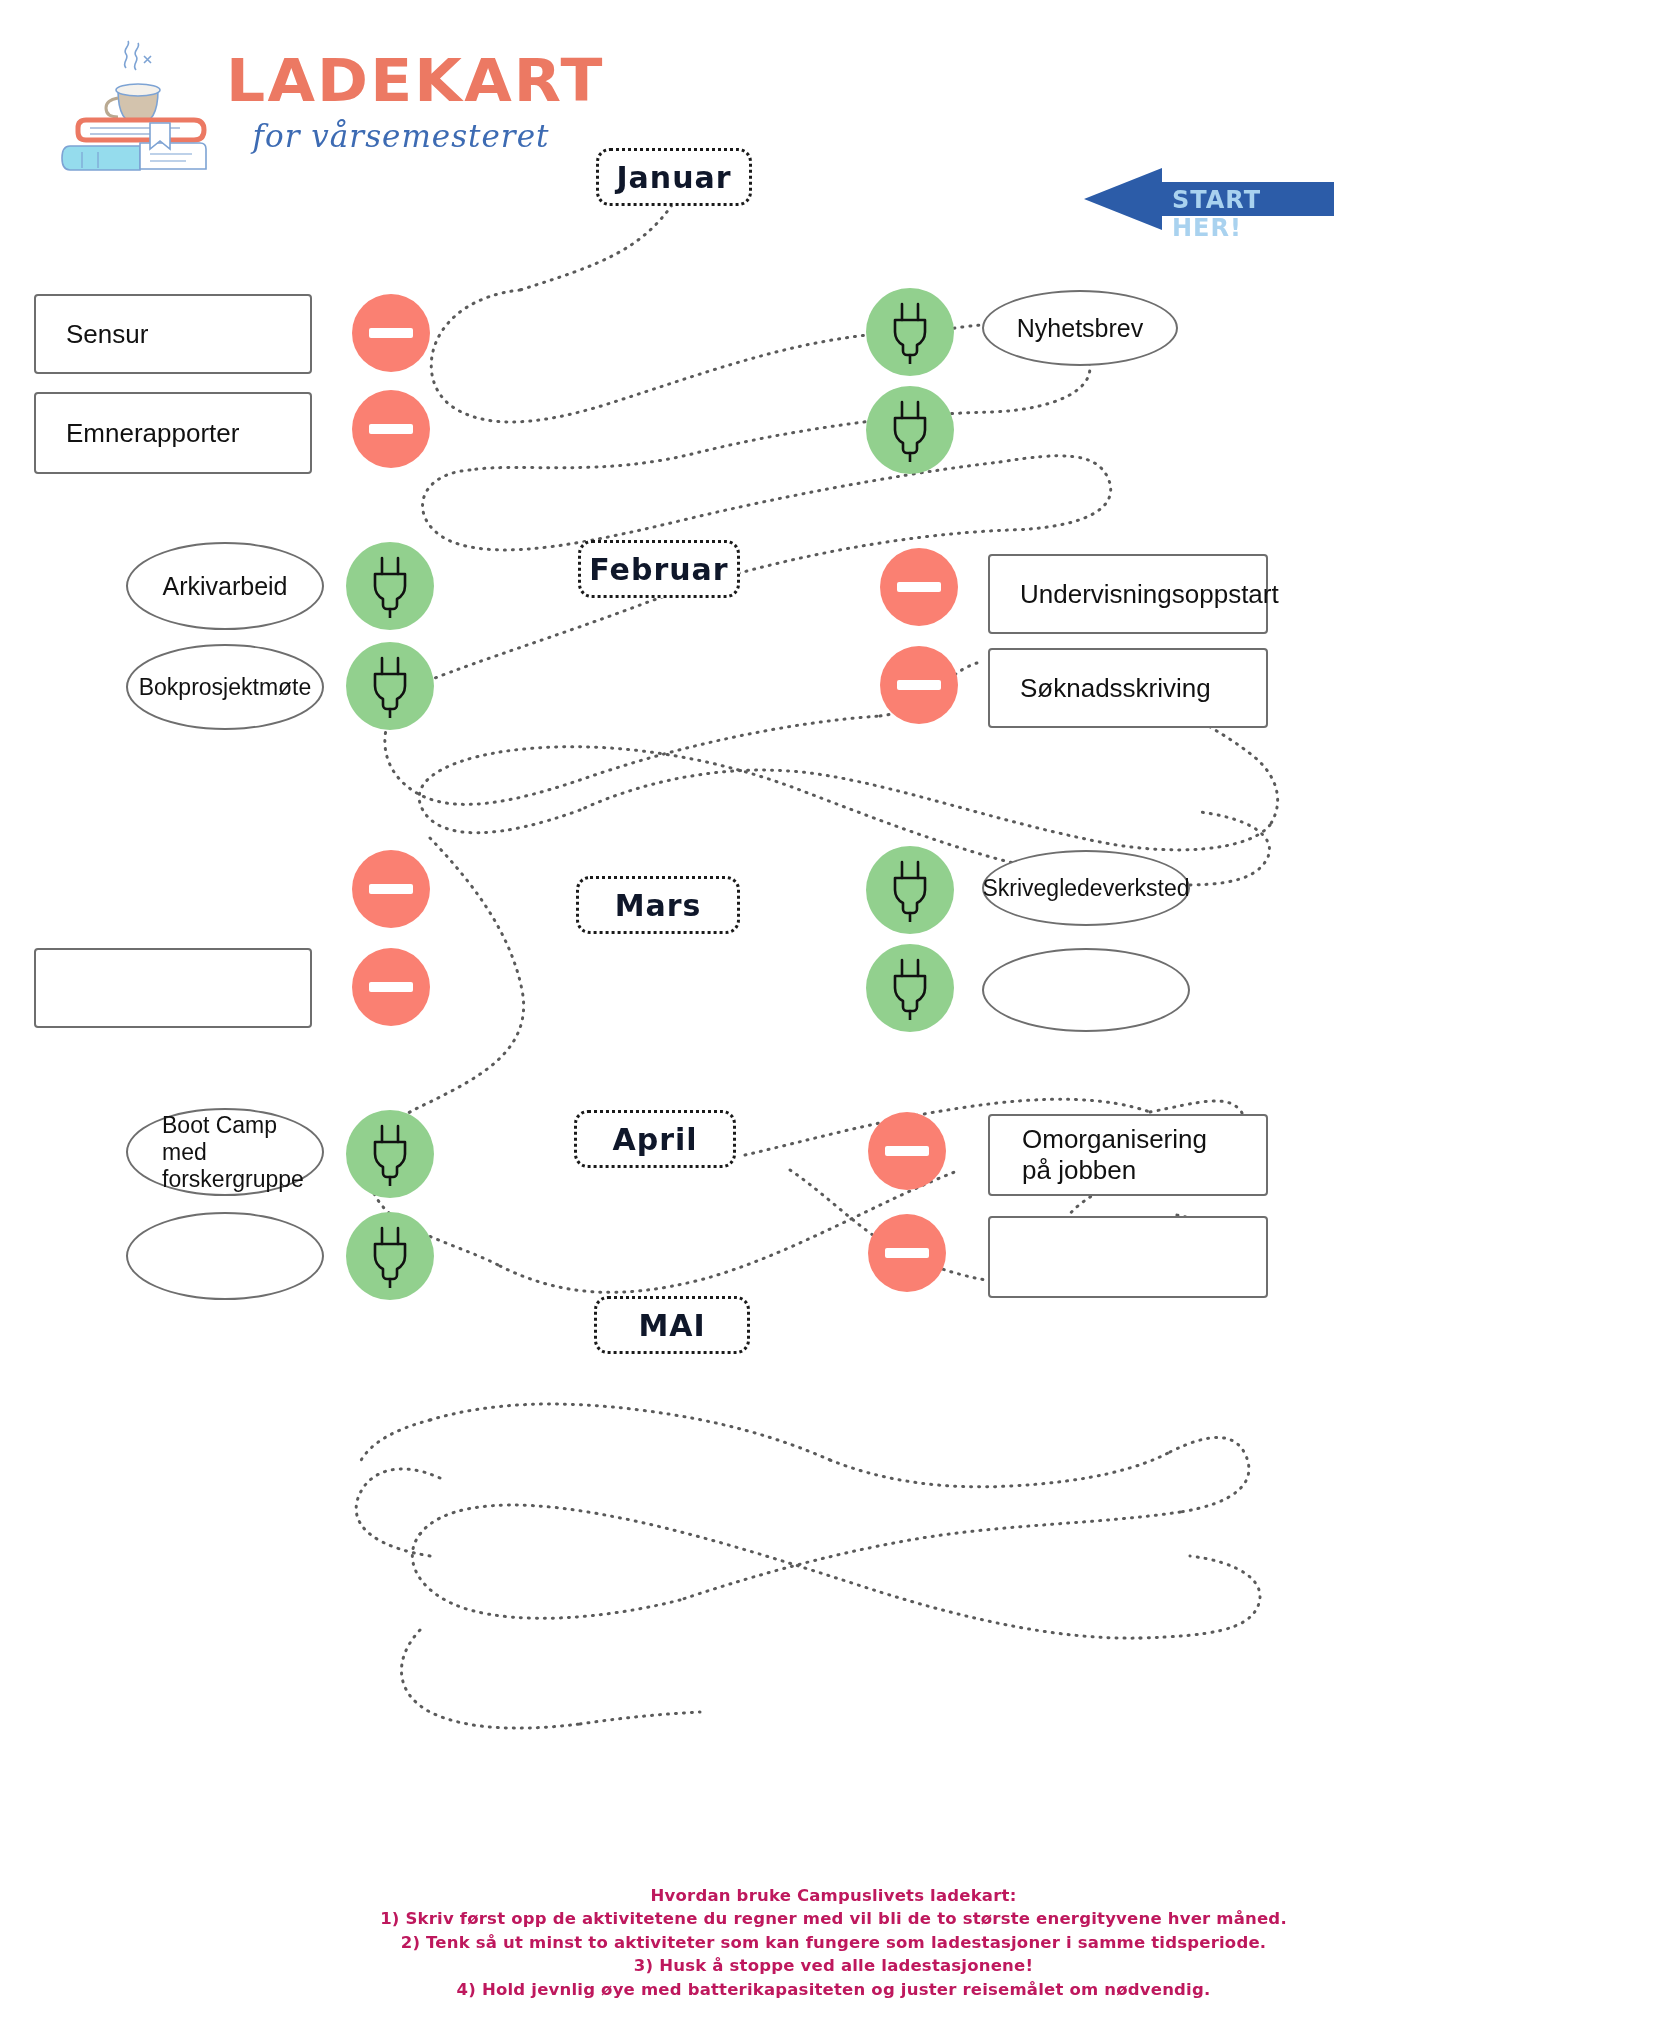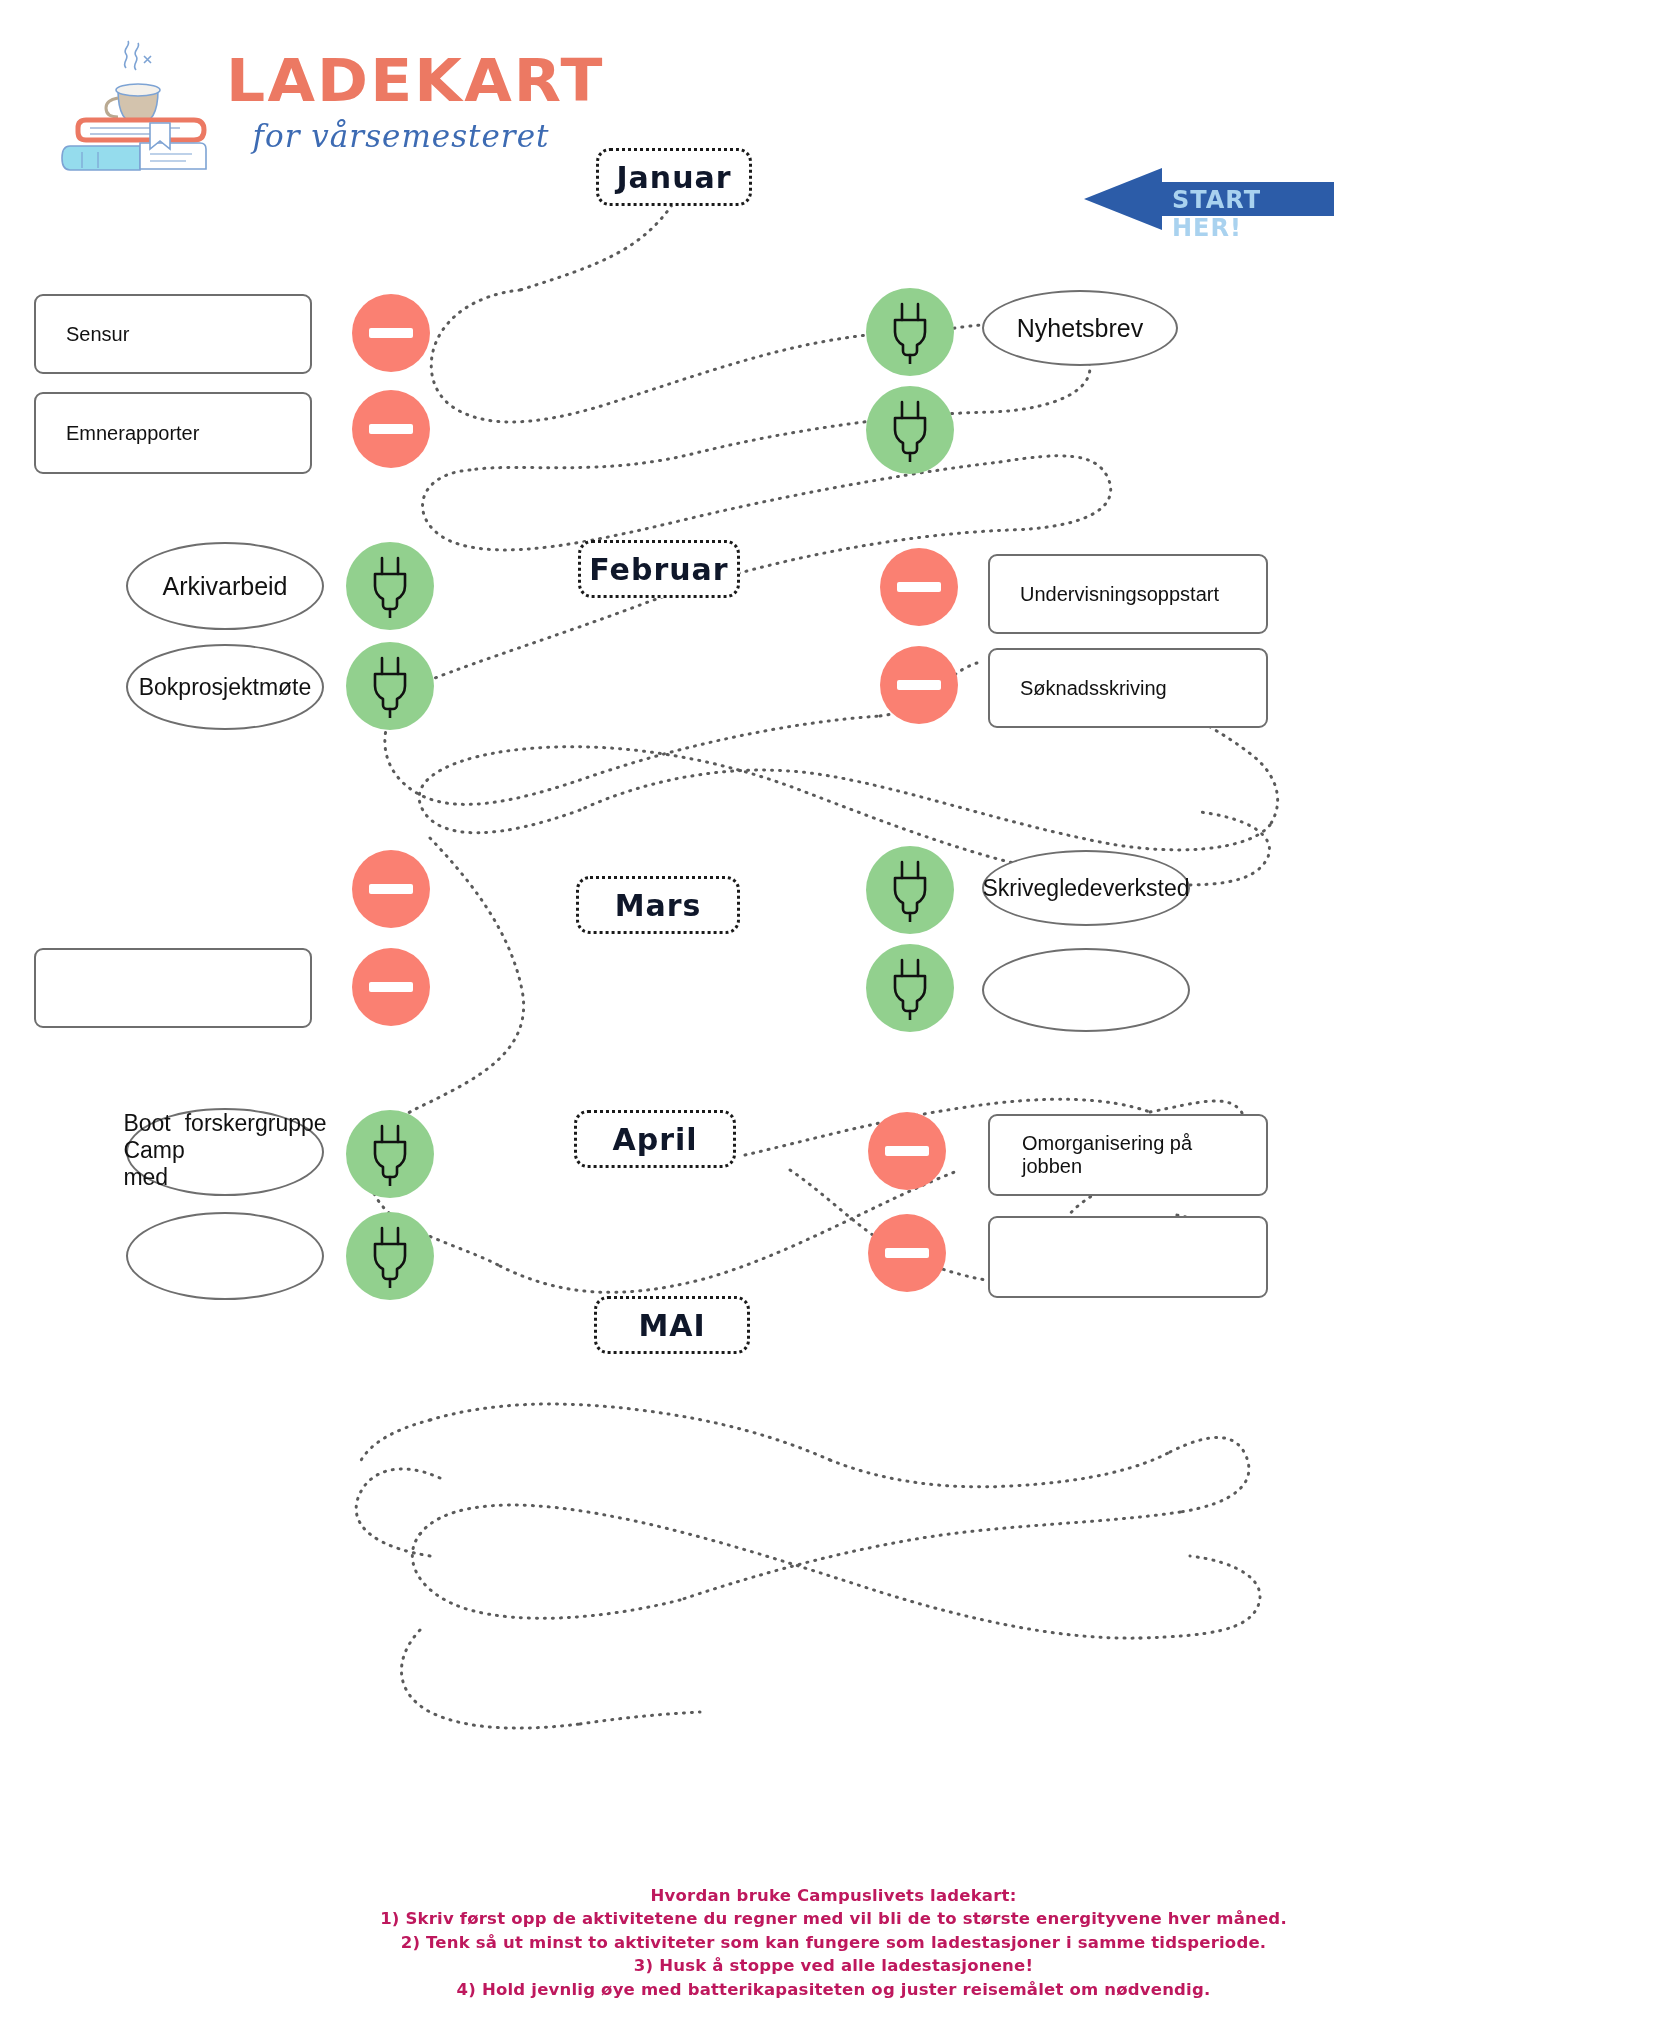--- a/index.html
+++ b/index.html
@@ -88,23 +88,23 @@
   
   .node {
     position: absolute;
     box-sizing: border-box;
     display: flex;
     align-items: center;
     background: #ffffff;
   }
   .rect-node {
     border: 2px solid #6e6e6e;
-    border-radius: 9px;
+    border-radius: 4px;
     padding: 0 30px;
-    font-size: 20px;
+    font-size: 26px;
     color: #111111;
   }
   .ellipse-node {
     border: 2px solid #6e6e6e;
     border-radius: 50%;
     padding: 0 36px;
     font-size: 25px;
     color: #111111;
   }
   .month-node {
@@ -379,21 +379,21 @@
       <path d="M14 4 v16 M30 4 v16" stroke="#111" stroke-width="2.6" fill="none" stroke-linecap="round"></path>
       <path d="M7 20 h30 v12 a15 15 0 0 1 -8 13 v6 a4 4 0 0 1 -4 4 h-6 a4 4 0 0 1 -4 -4 v-6 a15 15 0 0 1 -8 -13 z" fill="none" stroke="#111" stroke-width="2.6" stroke-linejoin="round"></path>
       <path d="M22 55 v9" stroke="#111" stroke-width="2.6" stroke-linecap="round"></path>
     </svg>
   </div>
 
   <div class="node ellipse-node" style="left:982px; top:948px; width:208px; height:84px; justify-content:center;">
     <span></span>
   </div>
 
-  <div class="node ellipse-node" style="left:126px; top:1108px; width:198px; height:88px; flex-direction:row; justify-content:center; align-items:flex-start; padding:0 34px; font-size:23px;">
+  <div class="node ellipse-node" style="left:126px; top:1108px; width:198px; height:88px; flex-direction:column; justify-content:center; align-items:flex-start; padding:0 34px; font-size:23px;">
     <span>Boot Camp med</span>
     <span>forskergruppe</span>
   </div>
 
   <div class="badge badge-charge" style="left:346px; top:1110px; width:88px; height:88px;">
     <svg width="44" height="64" viewBox="0 0 44 64">
       <path d="M14 4 v16 M30 4 v16" stroke="#111" stroke-width="2.6" fill="none" stroke-linecap="round"></path>
       <path d="M7 20 h30 v12 a15 15 0 0 1 -8 13 v6 a4 4 0 0 1 -4 4 h-6 a4 4 0 0 1 -4 -4 v-6 a15 15 0 0 1 -8 -13 z" fill="none" stroke="#111" stroke-width="2.6" stroke-linejoin="round"></path>
       <path d="M22 55 v9" stroke="#111" stroke-width="2.6" stroke-linecap="round"></path>
     </svg>

